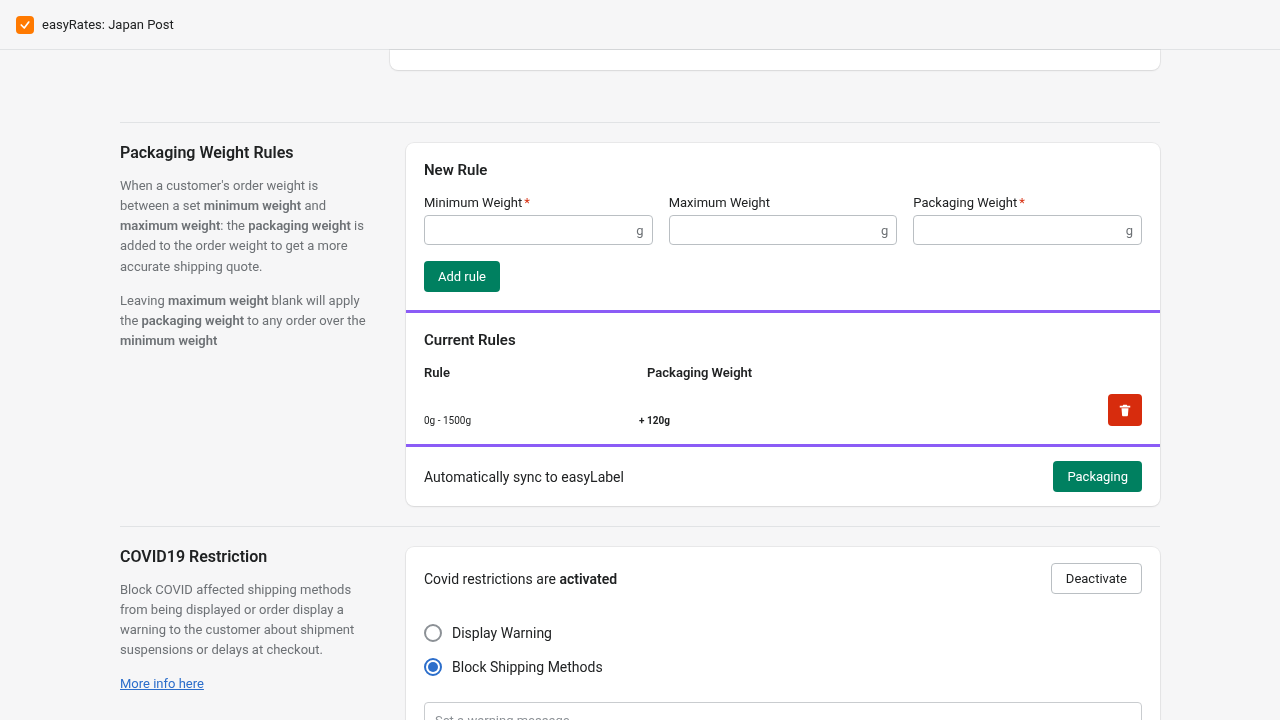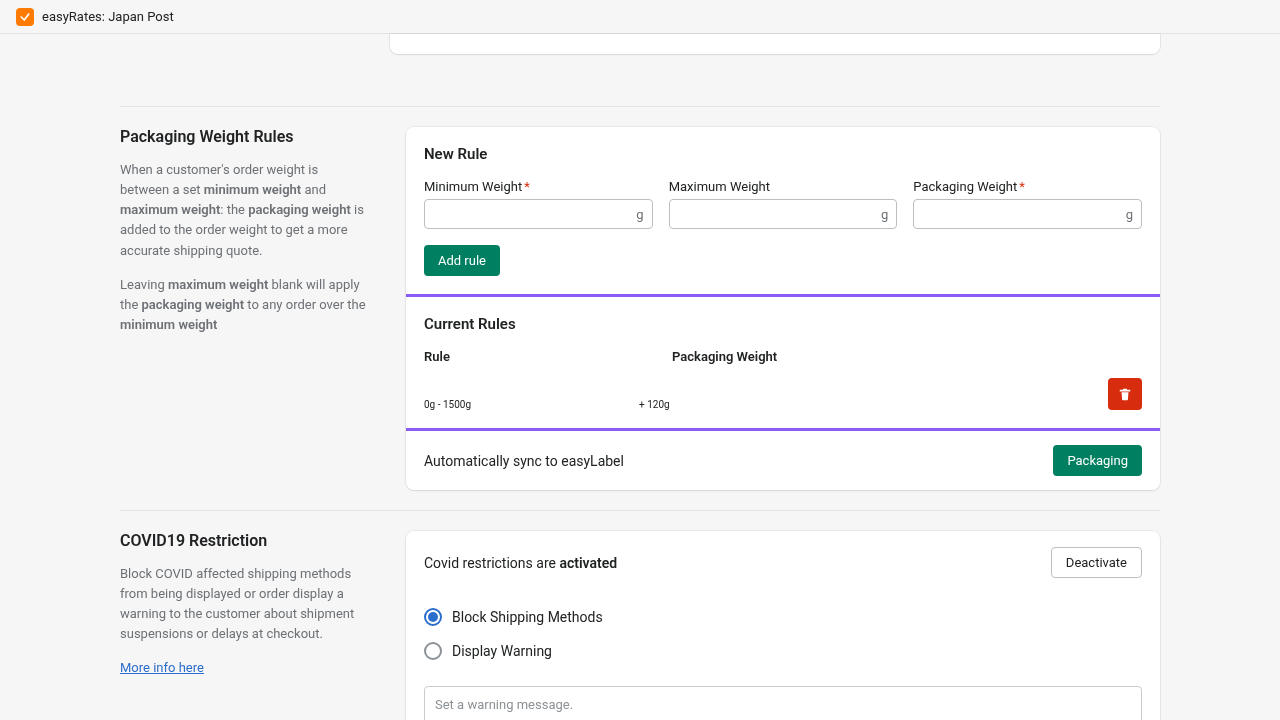--- a/index.html
+++ b/index.html
@@ -9,21 +9,21 @@
     color: #202223;
     font-size: 14px;
   }
   .topbar {
     background: #f6f6f7;
     border-bottom: 1px solid #e1e3e5;
     padding: 8px 16px;
     display: flex;
     align-items: center;
     gap: 8px;
-    height: 34px;
+    height: 50px;
   }
   .app-icon {
     width: 18px;
     height: 18px;
     background: #ff7a00;
     border-radius: 4px;
     display: flex;
     align-items: center;
     justify-content: center;
   }
@@ -167,30 +167,30 @@
     align-items: center;
     justify-content: center;
   }
   .rules-header {
     display: flex;
     font-size: 13px;
     font-weight: 600;
     color: #202223;
     margin-bottom: 14px;
   }
-  .rules-header .col-rule { width: 248px; }
+  .rules-header .col-rule { width: 223px; }
   .rules-header .col-weight { flex: 1; }
   .rules-row {
     display: flex;
     align-items: flex-end;
     font-size: 10px;
     color: #202223;
   }
   .rules-row .col-rule { width: 215px; }
-  .rules-row .col-weight { flex: 1; }
+  .rules-row .col-weight { flex: 1; font-weight: bold; }
   .radio-group { padding: 6px 18px 18px; }
   .radio-option {
     display: flex;
     align-items: center;
     gap: 10px;
     padding: 8px 0;
     cursor: pointer;
   }
   .radio {
     width: 18px;
@@ -338,26 +338,26 @@
     <div class="section-right">
       <div class="card">
         <div class="card-header-row">
           <span class="status-text">
             <span>Covid restrictions are </span><b>activated</b>
           </span>
           <button class="btn btn-secondary">Deactivate</button>
         </div>
         <div class="radio-group">
           <div class="radio-option">
+            <div class="radio"></div>
+            <span class="radio-label">Display Warning</span>
+          </div>
+          <div class="radio-option">
             <div class="radio checked"></div>
             <span class="radio-label">Block Shipping Methods</span>
-          </div>
-          <div class="radio-option">
-            <div class="radio"></div>
-            <span class="radio-label">Display Warning</span>
           </div>
         </div>
         <div class="textarea-wrap">
           <textarea placeholder="Set a warning message." style=""></textarea>
           
         </div>
       </div>
     </div>
   </div>
 

